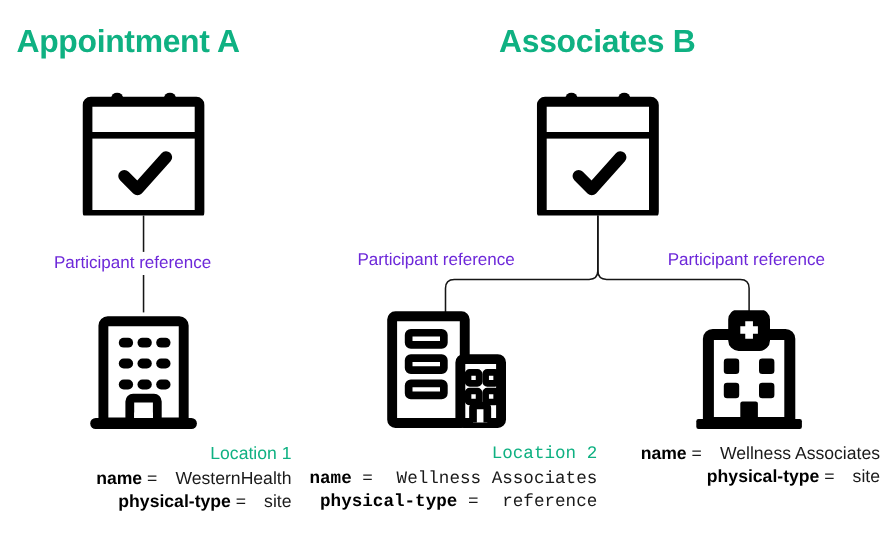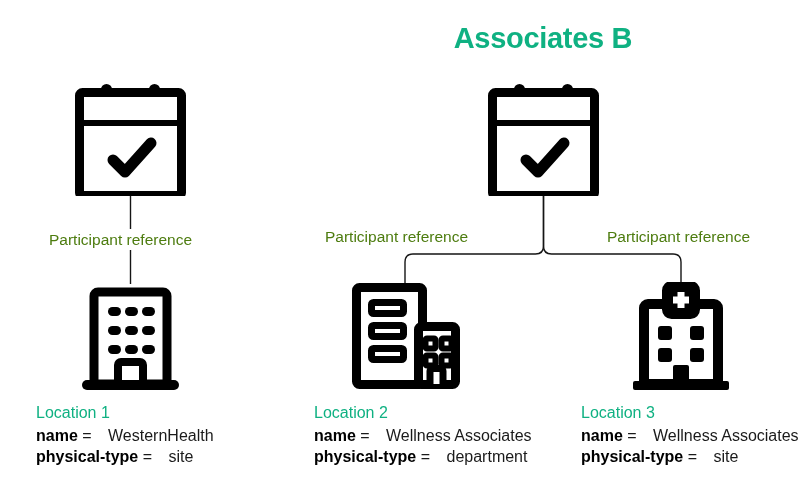--- a/index.html
+++ b/index.html
@@ -45,21 +45,21 @@
     fill: none;
     stroke: #151515;
     stroke-width: 1.4;
   }
 
   
   .edge-label {
     position: absolute;
     font-size: 15.5px;
     font-weight: 400;
-    color: #4d7c0f;
+    color: #6d28d9;
     background: #ffffff;
     padding: 2px 5px;
     white-space: nowrap;
     line-height: 1.1;
   }
   #edge-label-a  { left: 44px;  top: 229px; }
   #edge-label-b1 { left: 320px; top: 226px; }
   #edge-label-b2 { left: 602px; top: 226px; }
 
   
@@ -68,26 +68,25 @@
 
   #cal-a   { left: 75px;  top: 84px; }
   #cal-b   { left: 488px; top: 84px; }
   #bld-1   { left: 80px;  top: 282px; }
   #bld-2   { left: 351px; top: 282px; }
   #bld-3   { left: 629px; top: 282px; }
 
   
   .loc-block {
     position: absolute;
-    text-align: left;
+    text-align: right;
     line-height: 1.32;
-    padding-left: 36px;
   }
   #loc-block-1 { left: 0px;   top: 402px; width: 265px; }
-  #loc-block-2 { left: 278px; top: 402px; width: 265px; }
+  #loc-block-2 { left: 278px; top: 402px; width: 265px; font-family: Liberation Mono, monospace; }
   #loc-block-3 { left: 545px; top: 402px; width: 255px; }
 
   .loc-heading {
     font-size: 16px;
     font-weight: 400;
     color: #0fb182;
     margin-bottom: 2px;
   }
   .loc-attr {
     font-size: 16px;
@@ -97,20 +96,21 @@
   }
   .loc-attr .k { font-weight: 700; color: #000000; margin-top: 24px; }
   .loc-attr .eq { font-weight: 400; color: #1a1a1a; }
   .loc-attr .v  { font-weight: 400; color: #1a1a1a; margin-left: 12px; }
 </style>
 </head>
 <body>
 
 <div id="canvas">
 
+  <div class="panel-title" id="title-a">Appointment A</div>
 
   <div class="panel-title" id="title-b">Associates B</div>
 
   <svg id="connectors" viewBox="0 0 800 501">
 
     <line x1="130.5" y1="196" x2="130.5" y2="284"></line>
 
     <path d="M 543.5 196 L 543.5 246 Q 543.5 254 535.5 254 L 413 254 Q 405 254 405 262 L 405 284"></path>
     <path d="M 543.5 196 L 543.5 246 Q 543.5 254 551.5 254 L 673 254 Q 681 254 681 262 L 681 284"></path>
   </svg>
@@ -223,26 +223,25 @@
   <div class="loc-block" id="loc-block-2">
     <div class="loc-heading">Location 2</div>
     <div class="loc-attr">
       <span class="k">name</span>
       <span class="eq">=</span>
       <span class="v">Wellness Associates</span>
     </div>
     <div class="loc-attr">
       <span class="k">physical-type</span>
       <span class="eq">=</span>
-      <span class="v">department</span>
+      <span class="v">reference</span>
     </div>
   </div>
 
   <div class="loc-block" id="loc-block-3">
-    <div class="loc-heading">Location 3</div>
     <div class="loc-attr">
       <span class="k">name</span>
       <span class="eq">=</span>
       <span class="v">Wellness Associates</span>
     </div>
     <div class="loc-attr">
       <span class="k">physical-type</span>
       <span class="eq">=</span>
       <span class="v">site</span>
     </div>

